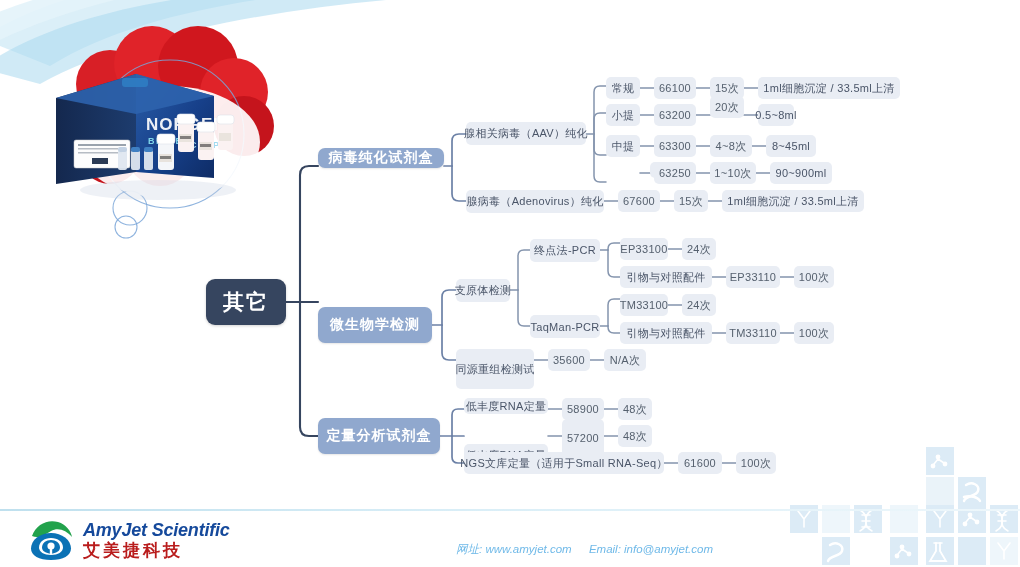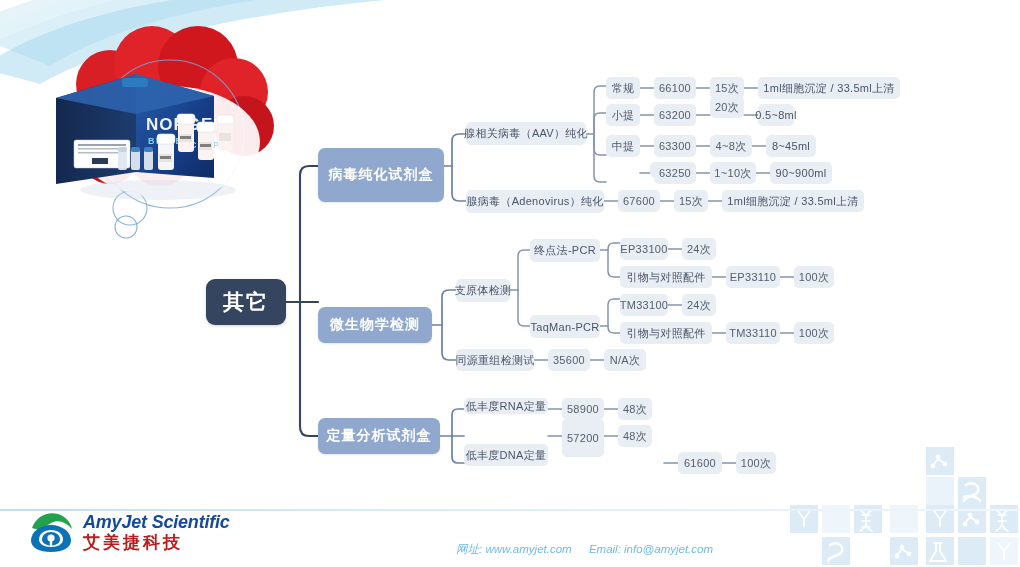--- a/index.html
+++ b/index.html
@@ -41,21 +41,21 @@
     box-shadow:0 1px 2px rgba(0,0,0,.10);
   }
   .node.leaf{
     background:#e9edf4;color:#4a5568;border-radius:5px;
     font-size:11px;font-weight:400;padding:8px 9px;
   }
   .node.leaf.num{color:#55606e;}
 
   
   #footer{position:absolute;left:0;top:511px;width:1020px;height:56px;}
-  #logo-wrap{position:absolute;left:28px;top:0;display:flex;align-items:center;gap:9px;}
+  #logo-wrap{position:absolute;left:28px;top:8px;display:flex;align-items:center;gap:9px;}
   #logo-mark{width:46px;height:42px;}
   .logo-text{display:flex;flex-direction:column;line-height:1;}
   #logo-en{font-size:18px;font-weight:700;font-style:italic;color:#15499b;letter-spacing:-.2px;}
   #logo-cn{font-size:17px;font-weight:700;color:#b91c1c;letter-spacing:3px;margin-top:3px;}
   #contact{position:absolute;left:456px;top:31px;font-size:11.5px;font-style:italic;color:#6fb9e8;}
   #contact span{margin-right:14px;}
 </style>
 </head>
 <body>
 
@@ -241,21 +241,21 @@
           <line x1="604" y1="409" x2="618" y2="409"></line>
         <line x1="548" y1="436" x2="562" y2="436"></line>
           <line x1="604" y1="436" x2="618" y2="436"></line>
         <line x1="664" y1="463" x2="678" y2="463"></line>
           <line x1="722" y1="463" x2="736" y2="463"></line>
       </g>
     </svg>
 
     <div class="node root" style="left:206px;top:279px;width:80px;height:46px;">其它</div>
 
-    <div class="node lvl1" style="left:318px;top:148px;width:126px;height:54px;">病毒纯化试剂盒</div>
+    <div class="node lvl1" style="left:318px;top:148px;width:126px;height:20px;">病毒纯化试剂盒</div>
     <div class="node lvl1" style="left:318px;top:307px;width:114px;height:36px;">微生物学检测</div>
     <div class="node lvl1" style="left:318px;top:418px;width:122px;height:36px;">定量分析试剂盒</div>
 
     <div class="node leaf" style="left:466px;top:122px;width:120px;height:23px;">腺相关病毒（AAV）纯化</div>
     <div class="node leaf" style="left:466px;top:190px;width:138px;height:23px;">腺病毒（Adenovirus）纯化</div>
 
     <div class="node leaf" style="left:606px;top:77px;width:34px;height:22px;">常规</div>
     <div class="node leaf num" style="left:654px;top:77px;width:42px;height:22px;">66100</div>
     <div class="node leaf num" style="left:710px;top:77px;width:34px;height:22px;">15次</div>
     <div class="node leaf" style="left:758px;top:77px;width:142px;height:22px;">1ml细胞沉淀 / 33.5ml上清</div>
@@ -273,21 +273,21 @@
     <div class="node leaf" style="left:606px;top:162px;width:34px;height:16px;margin-left:44px;">大提</div>
     <div class="node leaf num" style="left:654px;top:162px;width:42px;height:22px;">63250</div>
     <div class="node leaf num" style="left:710px;top:162px;width:46px;height:22px;">1~10次</div>
     <div class="node leaf" style="left:770px;top:162px;width:62px;height:22px;">90~900ml</div>
 
     <div class="node leaf num" style="left:618px;top:190px;width:42px;height:22px;">67600</div>
     <div class="node leaf num" style="left:674px;top:190px;width:34px;height:22px;">15次</div>
     <div class="node leaf" style="left:722px;top:190px;width:142px;height:22px;">1ml细胞沉淀 / 33.5ml上清</div>
 
     <div class="node leaf" style="left:456px;top:279px;width:54px;height:23px;">支原体检测</div>
-    <div class="node leaf" style="left:456px;top:349px;width:78px;height:22px;">同源重组检测试</div>
+    <div class="node leaf" style="left:456px;top:349px;width:78px;height:40px;">同源重组检测试</div>
 
     <div class="node leaf" style="left:530px;top:239px;width:70px;height:23px;">终点法-PCR</div>
     <div class="node leaf" style="left:530px;top:315px;width:70px;height:23px;">TaqMan-PCR</div>
 
     <div class="node leaf num" style="left:620px;top:238px;width:48px;height:22px;">EP33100</div>
     <div class="node leaf num" style="left:682px;top:238px;width:34px;height:22px;">24次</div>
     <div class="node leaf" style="left:620px;top:266px;width:92px;height:22px;">引物与对照配件</div>
     <div class="node leaf num" style="left:726px;top:266px;width:54px;height:22px;">EP33110</div>
     <div class="node leaf num" style="left:794px;top:266px;width:40px;height:22px;">100次</div>
 
@@ -301,20 +301,21 @@
     <div class="node leaf num" style="left:604px;top:349px;width:42px;height:22px;">N/A次</div>
 
     <div class="node leaf" style="left:464px;top:398px;width:84px;height:14px;">低丰度RNA定量</div>
     <div class="node leaf num" style="left:562px;top:398px;width:42px;height:22px;">58900</div>
     <div class="node leaf num" style="left:618px;top:398px;width:34px;height:22px;">48次</div>
 
     <div class="node leaf" style="left:464px;top:444px;width:84px;height:22px;">低丰度DNA定量</div>
     <div class="node leaf num" style="left:562px;top:419px;width:42px;height:38px;">57200</div>
     <div class="node leaf num" style="left:618px;top:425px;width:34px;height:22px;">48次</div>
 
+    <div class="node leaf" style="left:464px;top:452px;width:200px;height:22px;">NGS文库定量（适用于Small RNA-Seq）</div>
     <div class="node leaf num" style="left:678px;top:452px;width:44px;height:22px;">61600</div>
     <div class="node leaf num" style="left:736px;top:452px;width:40px;height:22px;">100次</div>
   </div>
 
   <svg id="tile-grid" class="deco" viewBox="0 0 230 120">
     <g fill="#dcebf6">
       <rect x="136" y="0" width="28" height="28"></rect>
       <rect x="136" y="30" width="28" height="28" fill="#eaf3f9"></rect>
       <rect x="168" y="30" width="28" height="28"></rect>
       <rect x="0" y="58" width="28" height="28"></rect>

